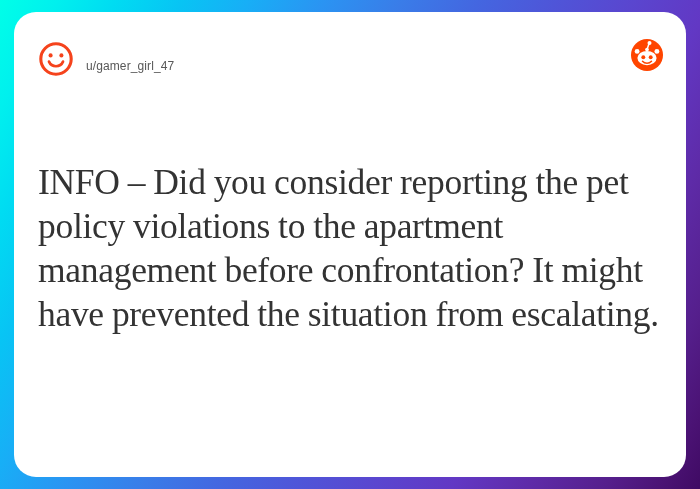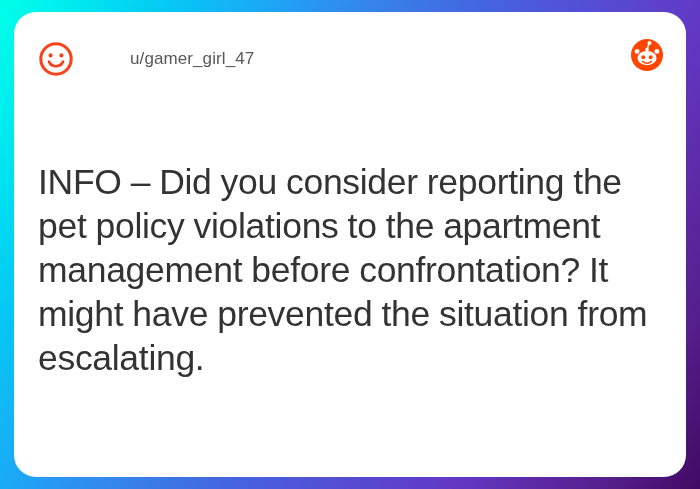--- a/index.html
+++ b/index.html
@@ -63,28 +63,27 @@
     position: absolute;
     left: 24px;
     top: 29px;
     width: 36px;
     height: 36px;
   }
 
   .username {
     position: absolute;
     left: 72px;
-    top: 29px;
+    top: 36px;
     height: 36px;
     line-height: 36px;
-    font-size: 17px;
+    font-size: 12px;
     color: #585858;
     letter-spacing: 0.1px;
     white-space: nowrap;
-    margin-left: 44px;
   }
 
   .platform-logo {
     position: absolute;
     right: 22px;
     top: 26px;
     width: 34px;
     height: 34px;
   }
 
@@ -94,20 +93,21 @@
     left: 24px;
     top: 148px;
     width: 626px;
     font-size: 35.5px;
     line-height: 44px;
     color: #333333;
     font-weight: 400;
     letter-spacing: -0.3px;
     word-spacing: -0.5px;
     margin: 0;
+    font-family: Liberation Serif, serif;
   }
 </style>
 </head>
 <body>
 
 <div id="stage">
 
   <div id="card">
 
     <div class="header">

